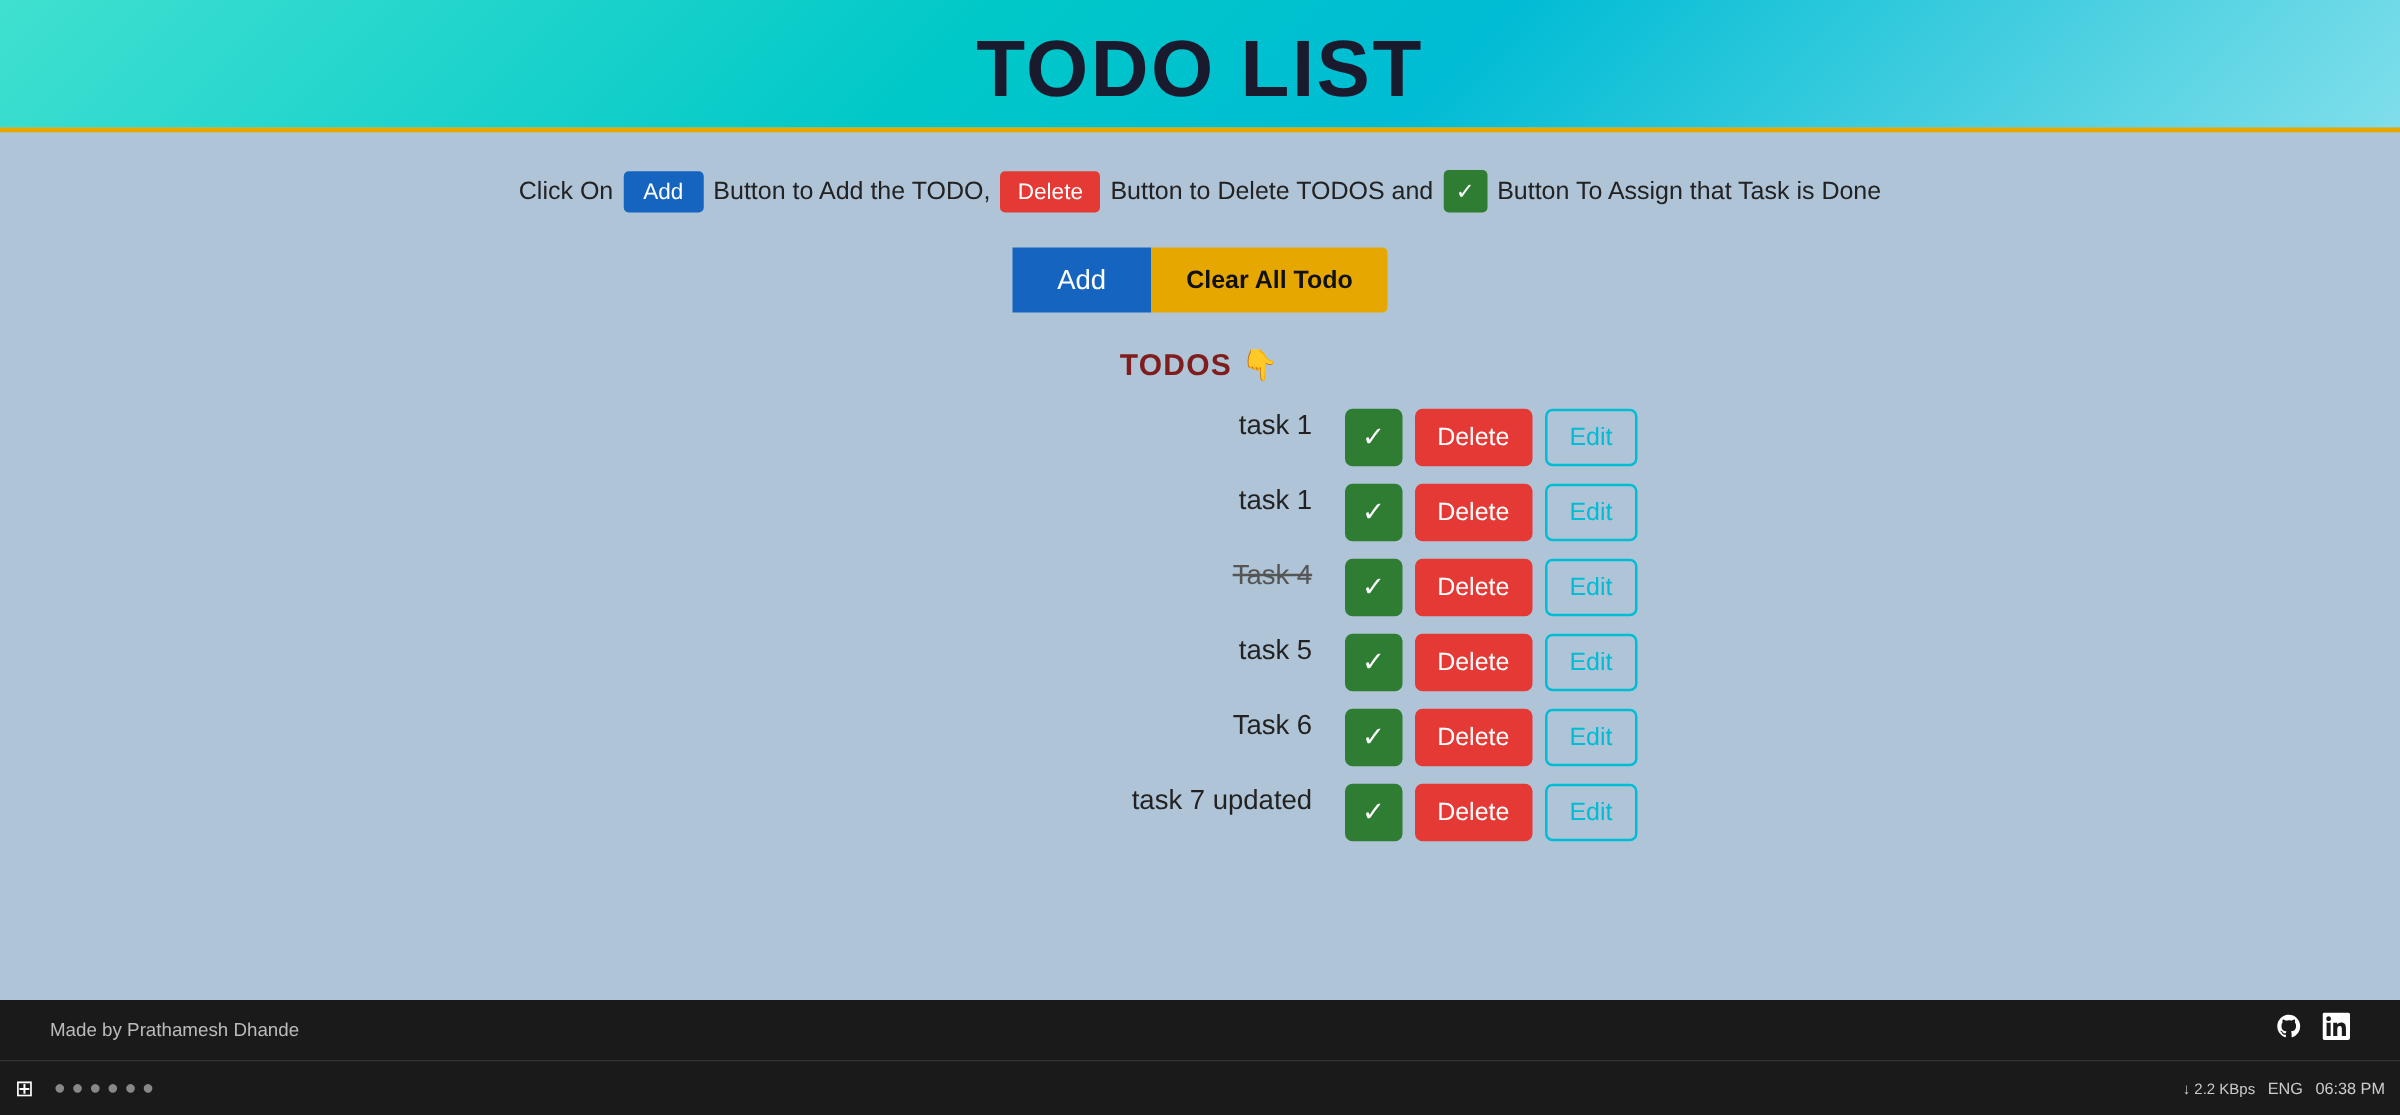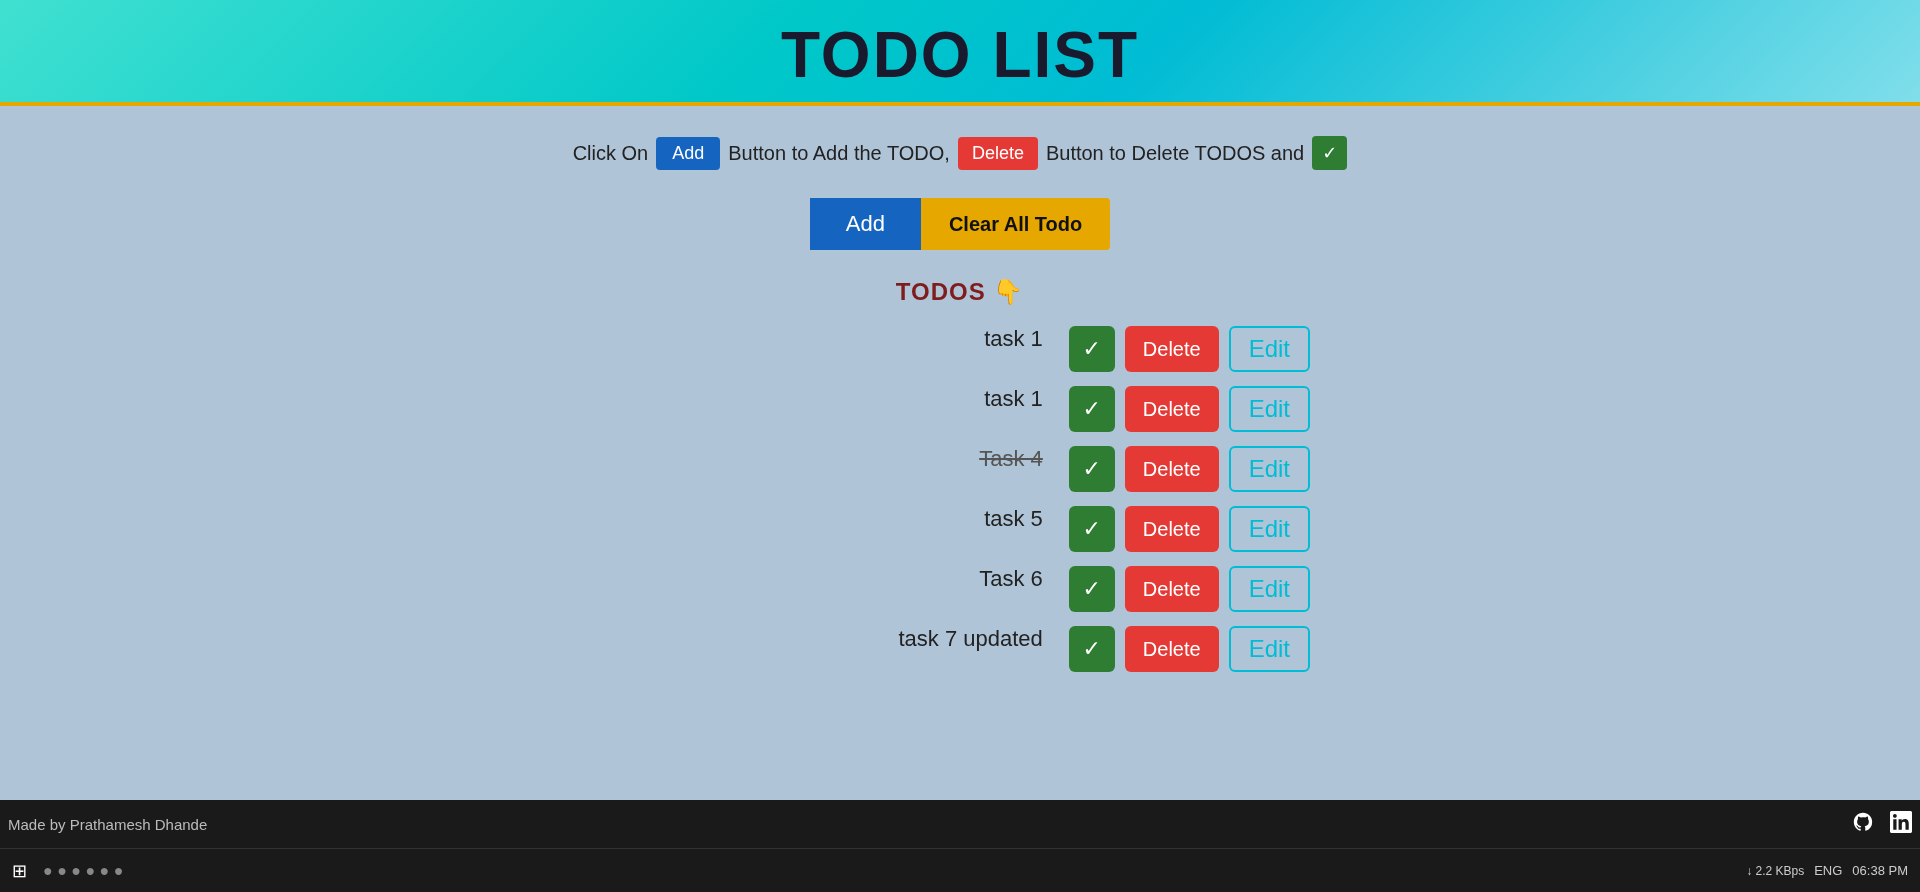--- a/index.html
+++ b/index.html
@@ -176,32 +176,32 @@
       font-size: 20px;
       cursor: pointer;
     }
     .btn-edit-item {
       background: transparent;
       color: #00bcd4;
       border: 2px solid #00bcd4;
       height: 46px;
       padding: 0 18px;
       border-radius: 6px;
-      font-size: 24px;
+      font-size: 20px;
       cursor: pointer;
     }
 
     
     .footer {
       background: #1a1a1a;
       height: 48px;
       display: flex;
       align-items: center;
       justify-content: space-between;
-      padding: 0 8px;
+      padding: 0 40px;
     }
     .footer-left {
       color: #bbb;
       font-size: 15px;
     }
     .footer-right {
       display: flex;
       align-items: center;
       gap: 16px;
     }
@@ -251,20 +251,21 @@
 
 <div class="main-content">
 
   <div class="instructions">
     <span>Click On</span>
     <button class="btn-add-demo">Add</button>
     <span>Button to Add the TODO,</span>
     <button class="btn-delete-demo">Delete</button>
     <span>Button to Delete TODOS and</span>
     <button class="btn-done-demo">✓</button>
+    <span>Button To Assign that Task is Done</span>
   </div>
 
   <div class="input-row">
     <button class="btn-add-main">Add</button>
     <button class="btn-clear-all">Clear All Todo</button>
   </div>
 
   <div class="todos-heading">TODOS 👇</div>
 
   <div class="todo-list">

